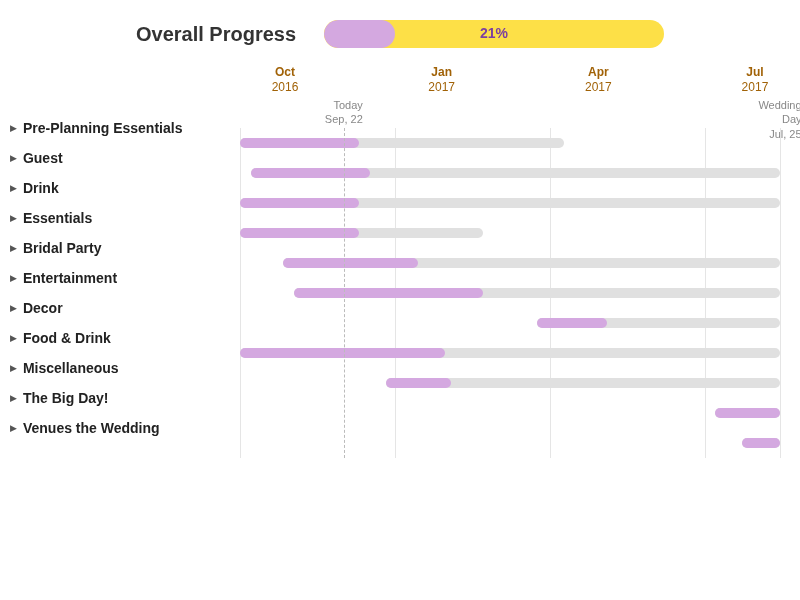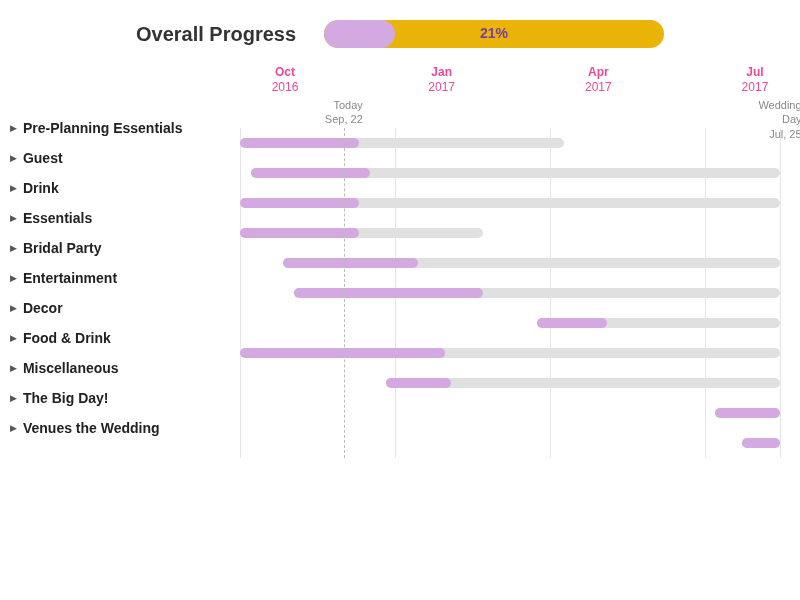--- a/index.html
+++ b/index.html
@@ -29,21 +29,21 @@
 
     .progress-label {
       font-size: 20px;
       font-weight: 700;
       color: #333;
     }
 
     .progress-bar-outer {
       width: 340px;
       height: 28px;
-      background: #eab308;
+      background: #fde047;
       border-radius: 14px;
       overflow: hidden;
       position: relative;
     }
 
     .progress-bar-inner {
       height: 100%;
       background: #d4a8e0;
       border-radius: 14px;
       display: flex;
@@ -105,21 +105,21 @@
       display: flex;
       justify-content: space-between;
       padding: 0 0 4px 0;
       height: 40px;
       align-items: flex-end;
     }
 
     .timeline-month {
       text-align: center;
       font-size: 12px;
-      color: #ec4899;
+      color: #a16207;
       line-height: 1.2;
       width: 90px;
     }
 
     
     .markers-row {
       position: relative;
       height: 30px;
     }
 

